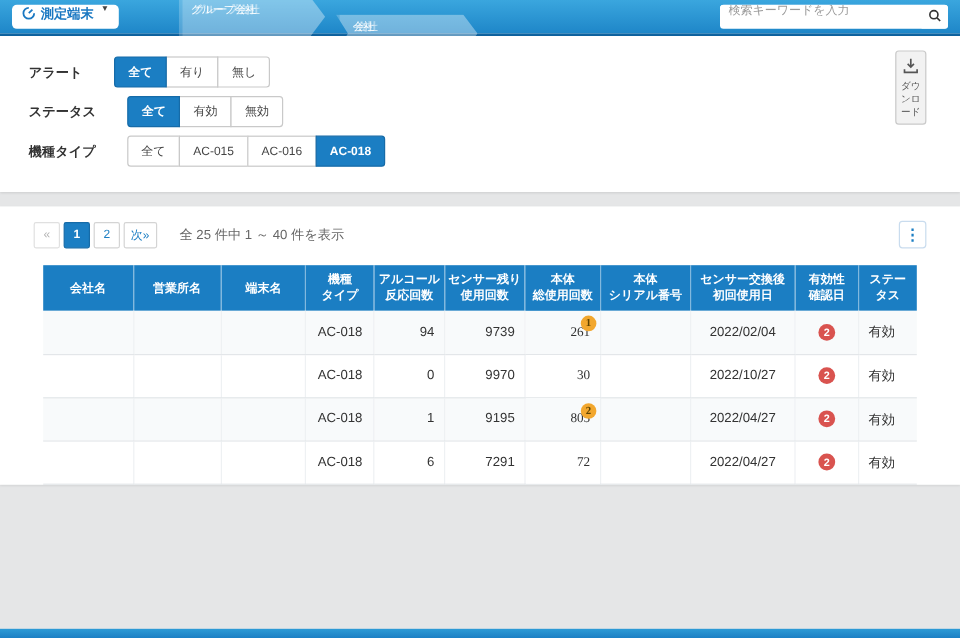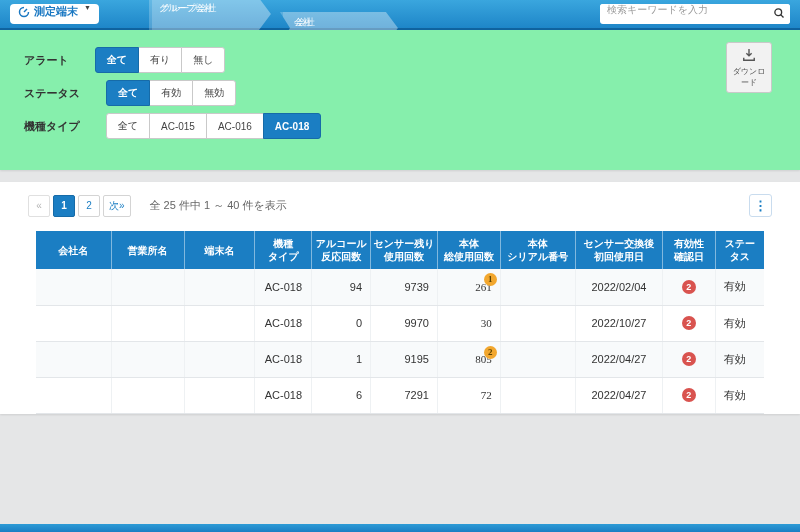--- a/index.html
+++ b/index.html
@@ -65,22 +65,22 @@
     flex: 1; border: none; outline: none;
     font-size: 10px; padding: 0 7px;
     font-family: "Liberation Sans", sans-serif;
     color: #333;
   }
   .searchbox input::placeholder { color: #9a9a9a; }
   .search-btn { width: 22px; height: 20px; display: flex; align-items: center; justify-content: center; cursor: pointer; background: #fff; border: none; }
 
   
   .filter-panel {
-    background: #86efac;
-    padding: 10px 24px 24px;
+    background: #ffffff;
+    padding: 10px 24px 14px;
     position: relative;
     box-shadow: 0 1px 2px rgba(0,0,0,0.10);
   }
   .filter-row { display: flex; align-items: center; margin: 7px 0; }
   .filter-label { font-size: 11px; font-weight: bold; color: #333; margin-right: 10px; }
   .btn-group { display: flex; }
   .seg-btn {
     font-size: 10px;
     padding: 5px 11px;
     background: #fff;
@@ -97,21 +97,21 @@
     border-color: #166ba8;
     color: #fff;
     font-weight: bold;
     position: relative;
     z-index: 1;
   }
   .download-btn {
     position: absolute;
     right: 28px;
     top: 12px;
-    width: 46px;
+    width: 26px;
     padding: 5px 2px 4px;
     background: #f2f2f2;
     border: 1px solid #c9c9c9;
     border-radius: 3px;
     display: flex;
     flex-direction: column;
     align-items: center;
     gap: 2px;
     color: #555;
     font-size: 8px;

